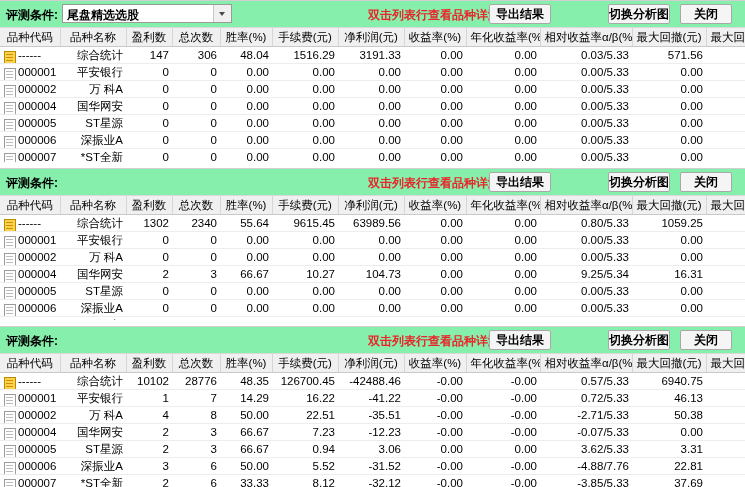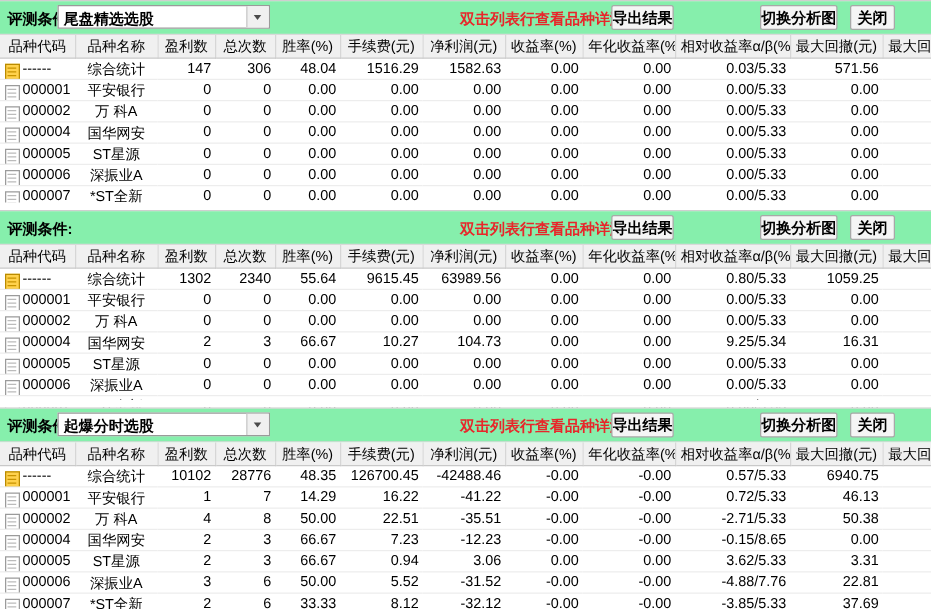--- a/index.html
+++ b/index.html
@@ -46,21 +46,21 @@
   .tb-label {
     position: absolute;
     left: 6px;
     top: 6px;
     font-size: 12px;
     color: #000;
     white-space: nowrap;
   }
   .combo {
     position: absolute;
-    left: 46px;
+    left: 62px;
     top: 3px;
     width: 170px;
     height: 19px;
     background: #ffffff;
     border: 1px solid #9a9a9a;
     box-sizing: border-box;
     padding-left: 44px;
   }
   .combo .combo-text {
     position: absolute;
@@ -105,23 +105,23 @@
     background: #f5f5f5;
     border: 1px solid #a8a8a8;
     border-radius: 2px;
     font-size: 12px;
     color: #000;
     text-align: center;
     line-height: 19px;
     box-sizing: border-box;
     cursor: pointer;
   }
-  .btn-export { left: 489px; width: 50px; }
+  .btn-export { left: 489px; width: 62px; }
   .btn-switch { left: 608px; width: 62px; }
-  .btn-close  { left: 680px; width: 36px; }
+  .btn-close  { left: 680px; width: 52px; }
 
   
   .table-wrap {
     position: relative;
     background: #ffffff;
   }
   table.grid {
     border-collapse: collapse;
     width: 745px;
     table-layout: fixed;
@@ -147,21 +147,21 @@
     color: #000;
     white-space: nowrap;
     overflow: hidden;
     text-align: right;
   }
   table.grid td.c-code {
     text-align: left;
     padding-left: 4px;
   }
   table.grid td.c-name {
-    text-align: center;
+    text-align: right;
   }
   tr.row-summary td {
     background: #ffffff;
   }
   .code-cell {
     display: inline-block;
     position: relative;
     padding-left: 14px;
   }
   .sheet-icon {
@@ -240,21 +240,21 @@
           </tr>
         </thead>
         <tbody>
           <tr class="row-summary">
             <td class="c-code"><span class="code-cell"><span class="sheet-icon summary"></span>------</span></td>
             <td class="c-name">综合统计</td>
             <td>147</td>
             <td>306</td>
             <td>48.04</td>
             <td>1516.29</td>
-            <td>1582.63</td>
+            <td>3191.33</td>
             <td>0.00</td>
             <td>0.00</td>
             <td>0.03/5.33</td>
             <td>571.56</td>
             <td>0.06</td>
           </tr>
           <tr>
             <td class="c-code"><span class="code-cell"><span class="sheet-icon"></span>000001</span></td>
             <td class="c-name">平安银行</td>
             <td>0</td>
@@ -515,24 +515,20 @@
         </tbody>
       </table>
     </div>
 </div>
 
 <div class="gap gap-2"></div>
 
 <div class="panel panel-3">
   <div class="toolbar">
     <span class="tb-label">评测条件:</span>
-    <div class="combo">
-      <span class="combo-text">起爆分时选股</span>
-      <span class="combo-arrow"></span>
-    </div>
     <span class="tb-hint">双击列表行查看品种详测图表</span>
     <div class="btn btn-export">导出结果</div>
     <div class="btn btn-switch">切换分析图</div>
     <div class="btn btn-close">关闭</div>
   </div>
   <div class="table-wrap">
       <table class="grid">
         <colgroup>
           <col style="width: 60px;">
           <col style="width: 66px;">
@@ -609,21 +605,21 @@
           <tr>
             <td class="c-code"><span class="code-cell"><span class="sheet-icon"></span>000004</span></td>
             <td class="c-name">国华网安</td>
             <td>2</td>
             <td>3</td>
             <td>66.67</td>
             <td>7.23</td>
             <td>-12.23</td>
             <td>-0.00</td>
             <td>-0.00</td>
-            <td>-0.15/8.65</td>
+            <td>-0.07/5.33</td>
             <td>0.00</td>
             <td>0.00</td>
           </tr>
           <tr>
             <td class="c-code"><span class="code-cell"><span class="sheet-icon"></span>000005</span></td>
             <td class="c-name">ST星源</td>
             <td>2</td>
             <td>3</td>
             <td>66.67</td>
             <td>0.94</td>

